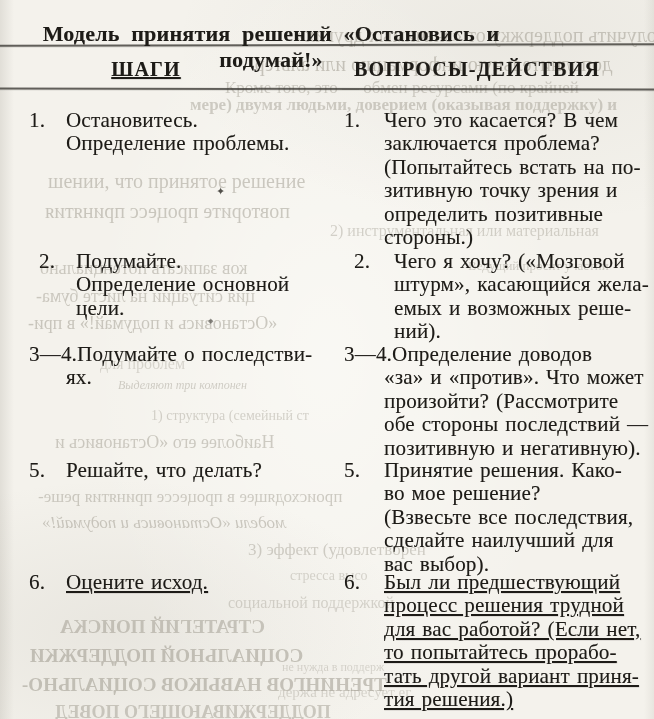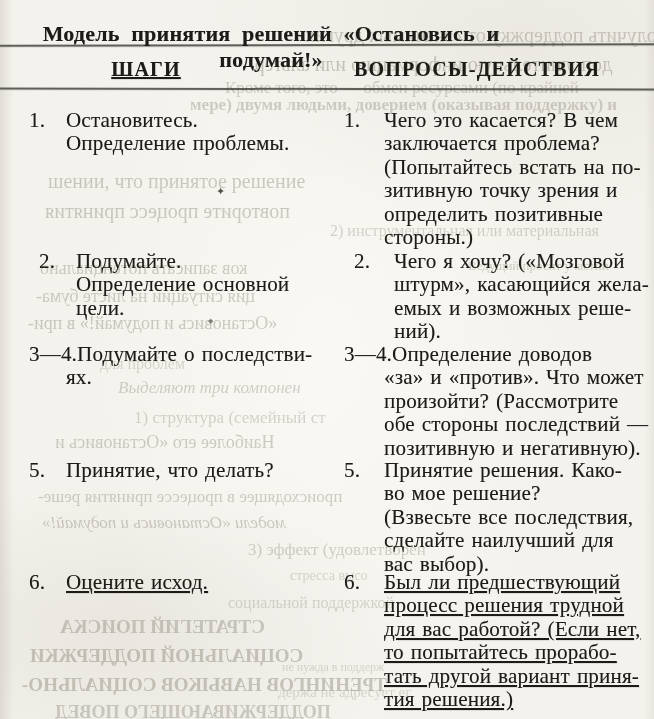--- a/index.html
+++ b/index.html
@@ -67,22 +67,22 @@
     <span class="bleed-frag" style="left: 225px; top: 78px; font-size: 17px; opacity: 0.38;">Кроме того, это — обмен ресурсами (по крайней</span>
     <span class="bleed-frag" style="left: 190px; top: 95px; font-size: 17px; opacity: 0.38; font-weight: bold;">мере) двумя людьми, доверием (оказывая поддержку) и</span>
     <span class="bleed-frag" style="left: 48px; top: 170px; font-size: 20px; opacity: 0.42;">шении, что принятое решение</span>
     <span class="bleed-frag" style="left: 45px; top: 200px; font-size: 20px; opacity: 0.42; transform: scaleX(-1);">повторите процесс принятия</span>
     <span class="bleed-frag" style="left: 330px; top: 222px; font-size: 16px; opacity: 0.35;">2) инструментальная или материальная</span>
     <span class="bleed-frag" style="left: 468px; top: 258px; font-size: 13px; opacity: 0.38;">Ведущий просит участни</span>
     <span class="bleed-frag" style="left: 40px; top: 258px; font-size: 18px; opacity: 0.4; transform: scaleX(-1);">ков записать потенциально</span>
     <span class="bleed-frag" style="left: 36px; top: 286px; font-size: 18px; opacity: 0.4; transform: scaleX(-1);">ция ситуации на листе бума-</span>
     <span class="bleed-frag" style="left: 28px; top: 313px; font-size: 18px; opacity: 0.42; transform: scaleX(-1);">«Остановись и подумай!» в при-</span>
     <span class="bleed-frag" style="left: 100px; top: 355px; font-size: 16px; opacity: 0.3;">для проблем</span>
-    <span class="bleed-frag" style="left: 118px; top: 378px; font-size: 17px; opacity: 0.38; font-style: italic;">Выделяют три компонен</span>
-    <span class="bleed-frag" style="left: 134px; top: 408px; font-size: 17px; opacity: 0.35;">1) структура (семейный ст</span>
+    <span class="bleed-frag" style="left: 118px; top: 378px; font-size: 12px; opacity: 0.38; font-style: italic;">Выделяют три компонен</span>
+    <span class="bleed-frag" style="left: 151px; top: 408px; font-size: 14px; opacity: 0.35;">1) структура (семейный ст</span>
     <span class="bleed-frag" style="left: 55px; top: 432px; font-size: 18px; opacity: 0.4; transform: scaleX(-1);">Наиболее его «Остановись и</span>
     <span class="bleed-frag" style="left: 38px; top: 487px; font-size: 17px; opacity: 0.4; transform: scaleX(-1);">происходящее в процессе принятия реше-</span>
     <span class="bleed-frag" style="left: 42px; top: 513px; font-size: 17px; opacity: 0.42; font-style: italic; transform: scaleX(-1);">модели «Остановись и подумай!»</span>
     <span class="bleed-frag" style="left: 248px; top: 540px; font-size: 17px; opacity: 0.38;">3) эффект (удовлетворен</span>
     <span class="bleed-frag" style="left: 290px; top: 568px; font-size: 14px; opacity: 0.32;">стресса высо</span>
     <span class="bleed-frag" style="left: 228px; top: 594px; font-size: 16px; opacity: 0.32;">социальной поддержкой</span>
     <span class="bleed-frag" style="left: 60px; top: 616px; font-size: 19px; opacity: 0.42; font-weight: bold; transform: scaleX(-1);">СТРАТЕГИЙ ПОИСКА</span>
     <span class="bleed-frag" style="left: 30px; top: 645px; font-size: 19px; opacity: 0.45; font-weight: bold; transform: scaleX(-1);">СОЦИАЛЬНОЙ ПОДДЕРЖКИ</span>
     <span class="bleed-frag" style="left: 282px; top: 660px; font-size: 12px; opacity: 0.3;">не нужда в поддерж</span>
     <span class="bleed-frag" style="left: 22px; top: 674px; font-size: 19px; opacity: 0.45; font-weight: bold; transform: scaleX(-1);">ТРЕНИНГОВ НАВЫКОВ СОЦИАЛЬНО-</span>
@@ -119,21 +119,21 @@
 ний).</span></div>
 
 <div class="cell steps ink r-row3"><span class="num">3—4.</span><span class="txt">Подумайте о последстви-
 ях.</span></div>
 <div class="cell questions ink r-row3"><span class="num">3—4.</span><span class="txt">Определение доводов
 «за» и «против». Что может
 произойти? (Рассмотрите
 обе стороны последствий —
 позитивную и негативную).</span></div>
 
-<div class="cell steps ink r-row5"><span class="num">5.</span><span class="txt">Принятие, что делать?</span></div>
+<div class="cell steps ink r-row5"><span class="num">5.</span><span class="txt">Решайте, что делать?</span></div>
 <div class="cell questions ink r-row5"><span class="num">5.</span><span class="txt">Принятие решения. Како-
 во мое решение?
 (Взвесьте все последствия,
 сделайте наилучший для
 вас выбор).</span></div>
 
 <div class="cell steps ink r-row6"><span class="num">6.</span><span class="txt">Оцените исход.</span></div>
 <div class="cell questions ink r-row6"><span class="num">6.</span><span class="txt">Был ли предшествующий
 процесс решения трудной
 для вас работой? (Если нет,

